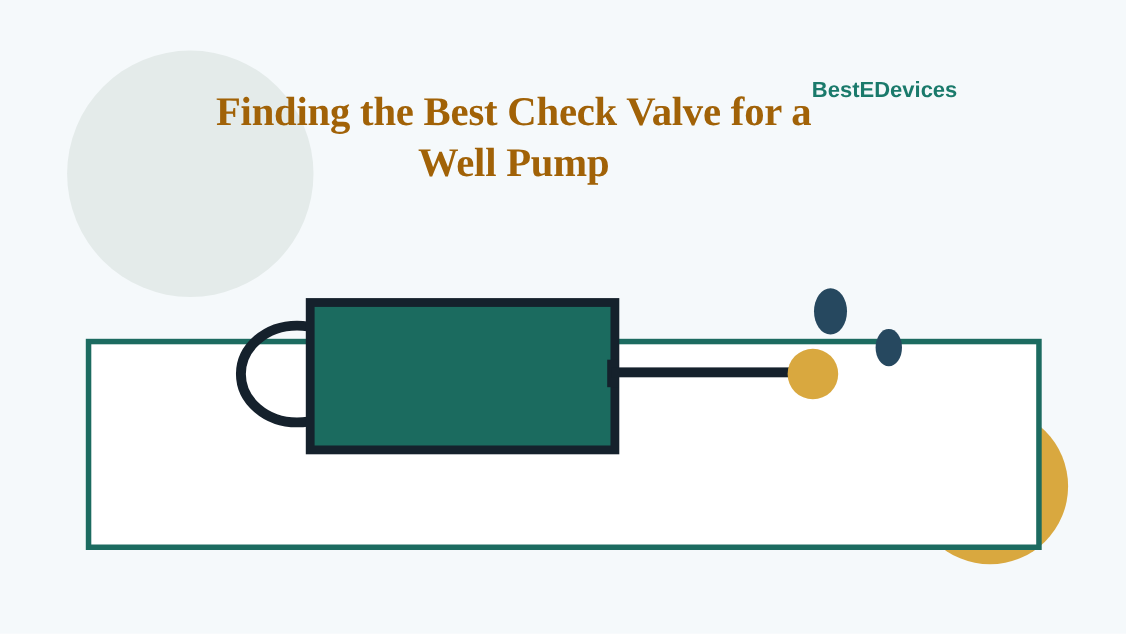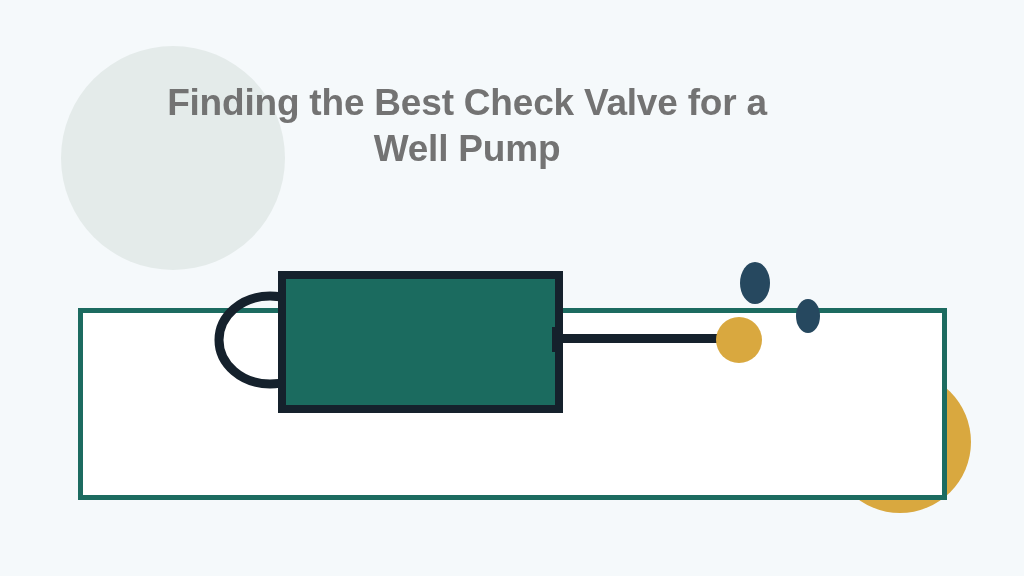--- a/index.html
+++ b/index.html
@@ -29,26 +29,26 @@
   #title-block {
     position: absolute;
     left: 62px;
     top: 80px;
     width: 810px;
     text-align: center;
     z-index: 5;
   }
   #title-text {
     margin: 0;
-    font-family: Liberation Sans, sans-serif;
+    font-family: Liberation Serif, serif;
     font-weight: bold;
     font-size: 37px;
     line-height: 46px;
     letter-spacing: -0.2px;
-    color: #737373;
+    color: #a16207;
     white-space: pre-line;
   }
   #brand-logo {
     position: absolute;
     left: 738px;
     top: 71px;
     z-index: 6;
     font-family: "Liberation Sans", sans-serif;
     font-weight: bold;
     font-size: 20px;
@@ -83,14 +83,15 @@
     <ellipse cx="755" cy="283" rx="15" ry="21" fill="#26485f"></ellipse>
     <ellipse cx="808" cy="316" rx="12" ry="17" fill="#26485f"></ellipse>
 
   </svg>
 
   <div id="title-block">
     <h1 id="title-text">Finding the Best Check Valve for a
 Well Pump</h1>
   </div>
 
+  <div id="brand-logo">BestEDevices</div>
 
 </div>
 
 </body></html>

